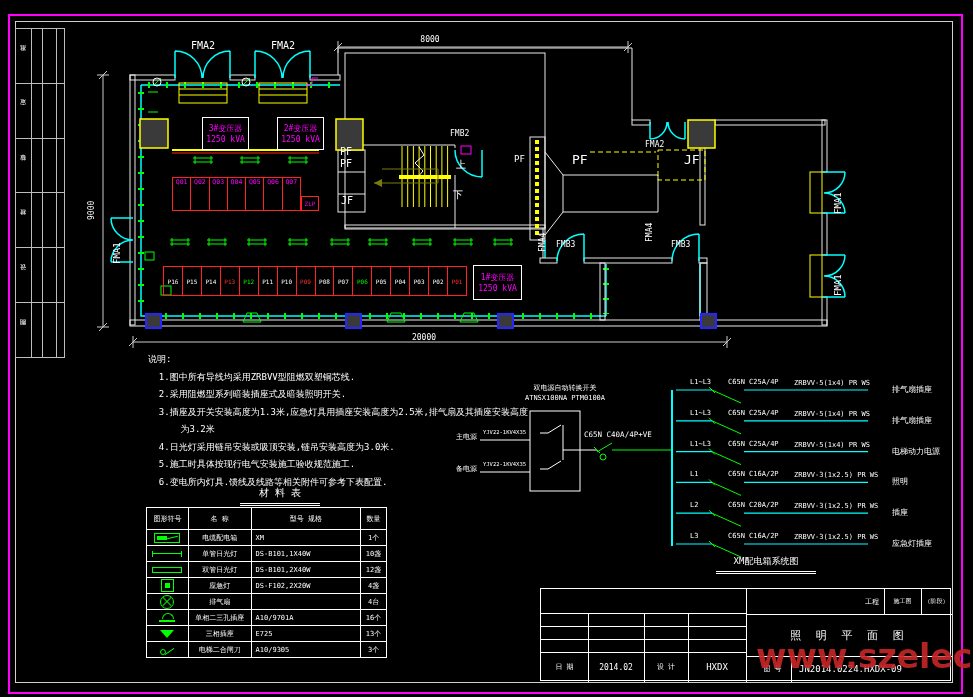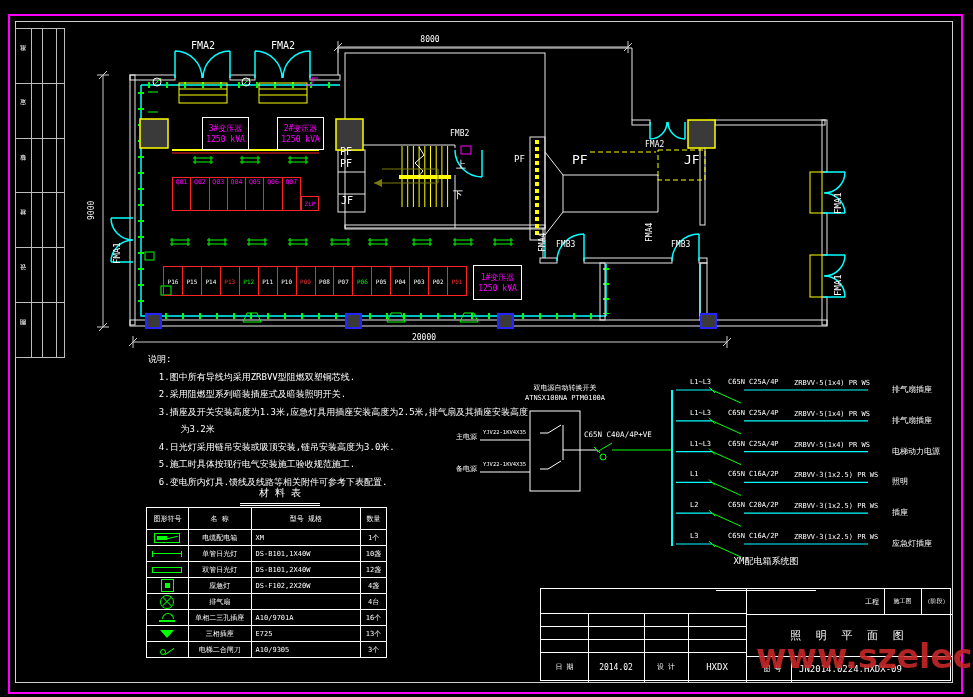--- a/index.html
+++ b/index.html
@@ -73,21 +73,21 @@
   .sym-knife::before{content:"";position:absolute;left:1px;bottom:1px;width:4px;height:4px;border:1px solid #00ff00;border-radius:50%;}
   .sym-knife::after{content:"";position:absolute;left:5px;bottom:4px;width:11px;height:1px;background:#00ff00;transform:rotate(-35deg);}
   
   #branches{position:absolute;left:676px;top:377px;width:292px;z-index:3;}
   .branch{position:relative;height:30.8px;margin-left:12px;}
   .branch .ph{position:absolute;left:2px;top:1px;font-size:7px;}
   .branch .bk{position:absolute;left:40px;top:1px;font-size:7px;}
   .branch .cb{position:absolute;left:106px;top:2px;font-size:7px;}
   .branch .ld{position:absolute;left:204px;top:7px;font-size:8px;font-family:Liberation Mono, monospace;}
   #sys-caption{position:absolute;left:716px;top:555px;width:100px;text-align:center;font-size:9px;
-               border-bottom:3px double #fff;padding-bottom:20px;z-index:3;}
+               border-bottom:3px double #fff;padding-bottom:3px;z-index:3;}
   
   .tbline{position:absolute;background:#fff;z-index:3;}
   #tb{position:absolute;left:540px;top:588px;width:411px;height:93px;border:1px solid #fff;z-index:3;box-sizing:border-box;}
   #tb .cell{position:absolute;box-sizing:border-box;font-size:7px;display:flex;align-items:center;}
   #tb-title{position:absolute;left:205px;top:25px;width:206px;height:42px;display:flex;align-items:center;
             justify-content:center;font-size:11px;letter-spacing:4px;}
   
   #watermark{position:absolute;left:756px;top:637px;font-size:33px;font-weight:bold;color:rgba(195,38,38,0.92);
              letter-spacing:0px;z-index:6;font-family:"DejaVu Sans",sans-serif;}
   svg{position:absolute;left:0;top:0;z-index:2;}

